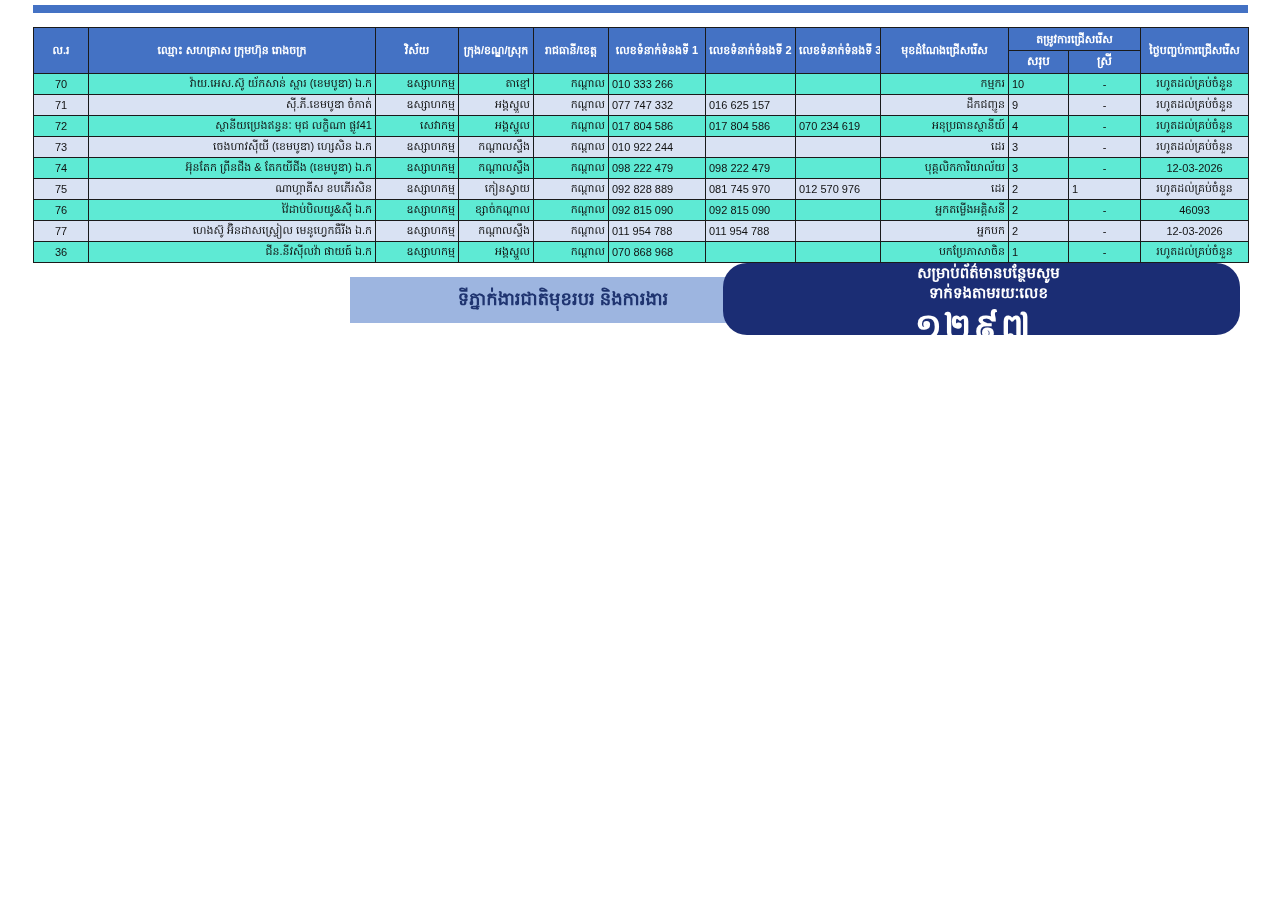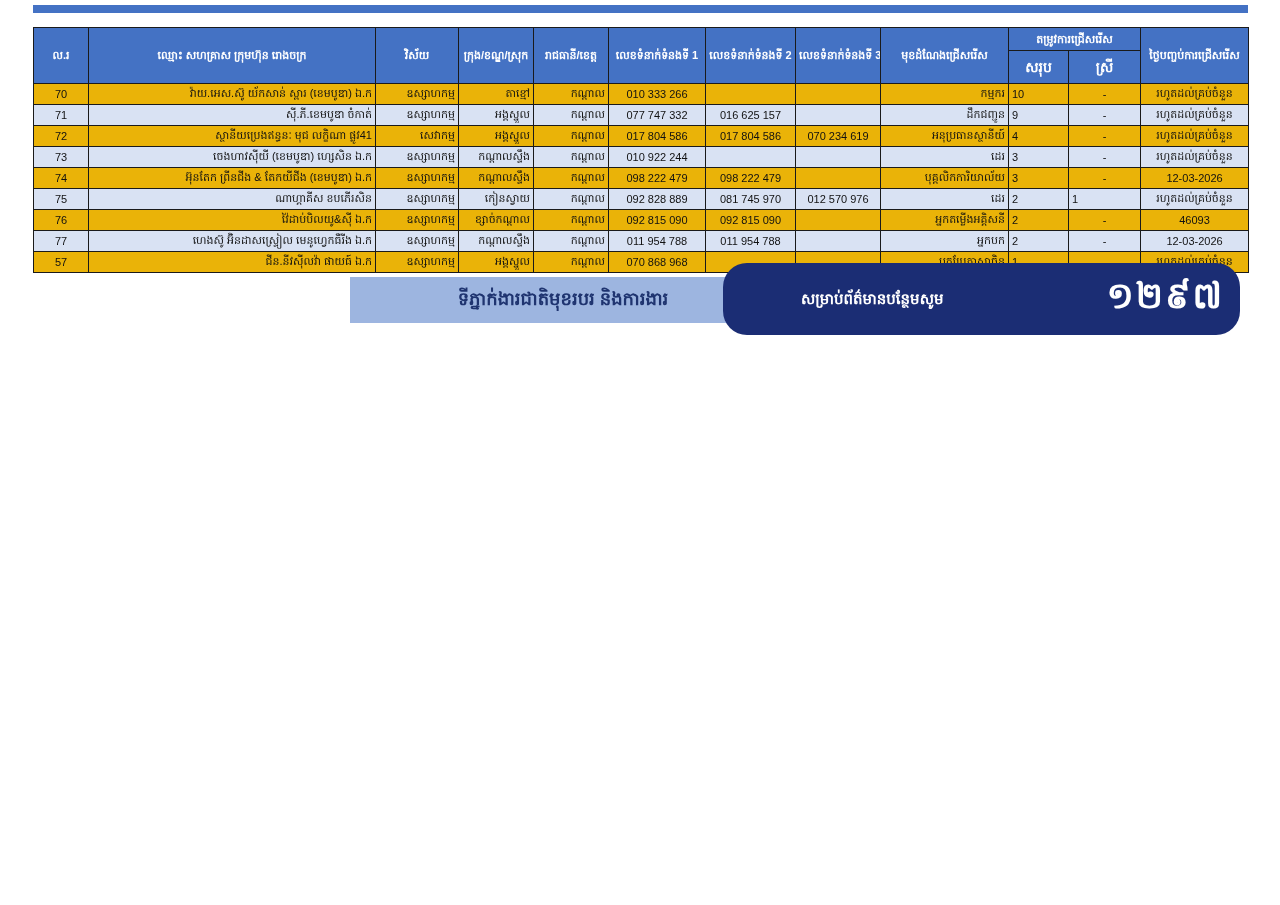--- a/index.html
+++ b/index.html
@@ -18,37 +18,37 @@
   .top-strip{position:absolute;left:33px;top:5px;width:1215px;height:8px;
     background:var(--header-blue);}
 
   .jobs-table{position:absolute;left:33px;top:27px;width:1215px;
     border-collapse:collapse;table-layout:fixed;font-size:11px;color:#111;}
   .jobs-table th,.jobs-table td{border:1px solid var(--border);overflow:hidden;
     white-space:nowrap;padding:1px 3px;}
   .jobs-table thead th{background:var(--header-blue);color:#ffffff;
     font-weight:bold;text-align:center;font-size:11px;line-height:1.15;}
   .jobs-table thead tr.h1 th{height:23px;}
-  .jobs-table thead tr.h2 th{height:33px;font-size:14px;}
-  .jobs-table tbody tr{height:21px;background:#eab308;}
+  .jobs-table thead tr.h2 th{height:23px;font-size:12px;}
+  .jobs-table tbody tr{height:21px;background:#5eead4;}
   .jobs-table tbody tr.shade{background:var(--row-alt);}
   .c-no{text-align:center;}
   .c-name,.c-sector,.c-district,.c-province,.c-position{text-align:right;padding-left:4px;}
-  .c-phone1,.c-phone2,.c-phone3{text-align:center;}
+  .c-phone1,.c-phone2,.c-phone3{text-align:left;}
   .c-total,.c-female{text-align:left;padding-right:8px;}
   .c-end_date{text-align:center;}
   td.dash{text-align:center;padding-right:3px;}
 
   .banner-bar{position:absolute;left:350px;top:277px;width:378px;height:46px;
     background:var(--bar-light);display:flex;align-items:center;justify-content:center;padding-left:48px;}
   .banner-bar-label{color:var(--bar-text);font-weight:bold;font-size:18px;}
 
   .hotline-box{position:absolute;left:723px;top:263px;width:517px;height:72px;
     background:var(--box-navy);border-radius:24px;display:flex;align-items:center;
-    z-index:2;color:#ffffff;}
+    z-index:2;color:#ffffff;flex-direction:column;}
   .hotline-text{flex:0 0 55%;text-align:center;font-weight:bold;font-size:15px;
     line-height:1.35;padding-left:14px;}
   .hotline-number{flex:1;text-align:right;font-weight:bold;font-size:36px;
     letter-spacing:2px;padding-right:16px;}
 </style>
 </head>
 <body>
 
 <div class="page">
 
@@ -195,21 +195,21 @@
           <td class="c-province">កណ្តាល</td>
           <td class="c-phone1">011 954 788</td>
           <td class="c-phone2">011 954 788</td>
           <td class="c-phone3"></td>
           <td class="c-position">អ្នកបក</td>
           <td class="c-total">2</td>
           <td class="c-female dash">-</td>
           <td class="c-end_date">12-03-2026</td>
         </tr>
         <tr>
-          <td class="c-no">57</td>
+          <td class="c-no">36</td>
           <td class="c-name">ជីន.នីវស៊ីលវ៉ា ផាយធ៍ ឯ.ក</td>
           <td class="c-sector">ឧស្សាហកម្ម</td>
           <td class="c-district">អង្គស្នួល</td>
           <td class="c-province">កណ្តាល</td>
           <td class="c-phone1">070 868 968</td>
           <td class="c-phone2"></td>
           <td class="c-phone3"></td>
           <td class="c-position">បកប្រែភាសាចិន</td>
           <td class="c-total">1</td>
           <td class="c-female dash">-</td>
@@ -218,17 +218,18 @@
       </tbody>
   </table>
 
   <div class="banner-bar">
     <span class="banner-bar-label">ទីភ្នាក់ងារជាតិមុខរបរ និងការងារ</span>
   </div>
 
   <div class="hotline-box">
     <div class="hotline-text">
       <div>សម្រាប់ព័ត៌មានបន្ថែមសូម</div>
+      <div>ទាក់ទងតាមរយៈលេខ</div>
     </div>
     <div class="hotline-number">១២៩៧</div>
   </div>
 
 </div>
 
 </body></html>

